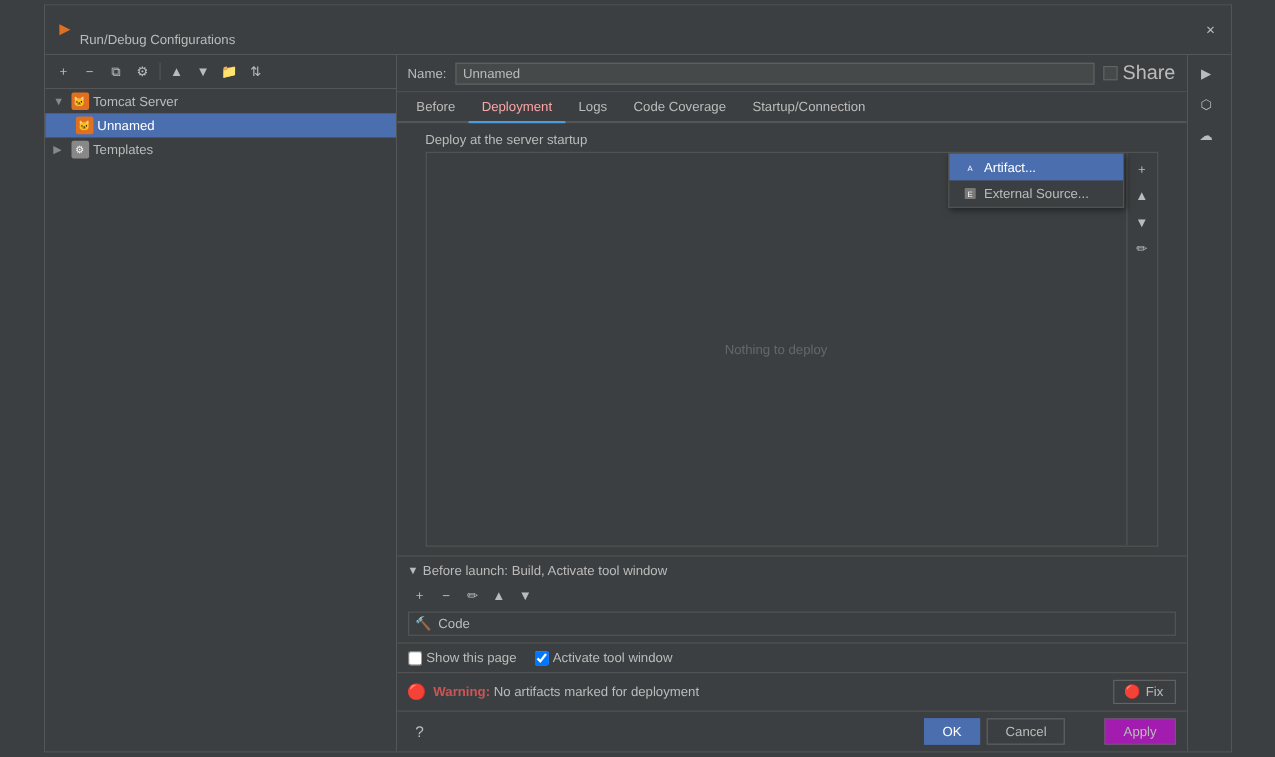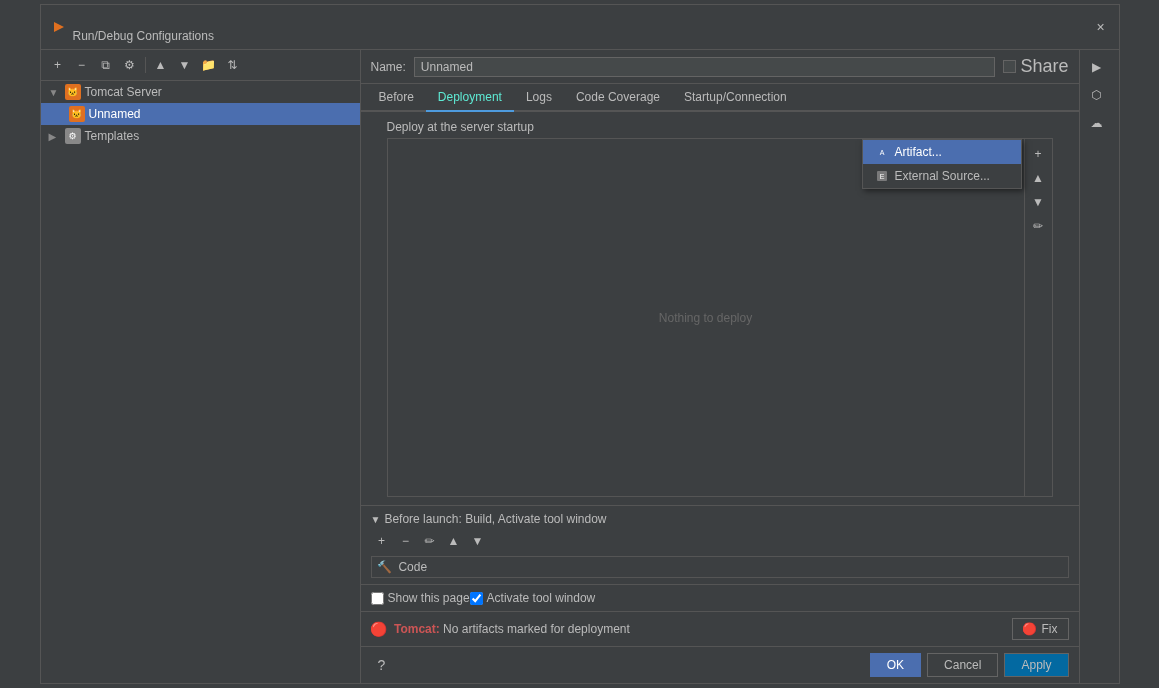--- a/index.html
+++ b/index.html
@@ -218,21 +218,21 @@
     .tab {
       padding: 6px 12px;
       color: #bbb;
       cursor: pointer;
       border-bottom: 2px solid transparent;
       margin-bottom: -2px;
       font-size: 12px;
     }
 
     .tab.active {
-      color: #5eead4;
+      color: #fca5a5;
       border-bottom: 2px solid #4e9bde;
     }
 
     
     .tab-content {
       flex: 1;
       display: flex;
       flex-direction: column;
       overflow: hidden;
       padding: 0;
@@ -380,20 +380,21 @@
 
     .build-label {
       color: #bbb;
       font-size: 12px;
     }
 
     
     .options-row {
       display: flex;
       align-items: center;
+      gap: 16px;
       padding: 6px 10px;
       border-top: 1px solid #555;
       flex-shrink: 0;
     }
 
     .option-item {
       display: flex;
       align-items: center;
       gap: 4px;
     }
@@ -481,22 +482,23 @@
       color: #fff;
       border-color: #4b6eaf;
     }
 
     .cancel-btn {
       background: #3c3f41;
       color: #bbb;
     }
 
     .apply-btn {
-      background: #0369a1;
-      color: #bbb;
+      background: #a21caf;
+      color: #bbb;
+      margin-left: 30px;
     }
 
     
     .side-toolbar {
       width: 40px;
       background: #3c3f41;
       border-left: 1px solid #555;
       display: flex;
       flex-direction: column;
       padding: 4px 2px;
@@ -644,21 +646,21 @@
           </div>
           <div class="option-item">
             <input type="checkbox" class="option-checkbox" checked="" style="">
             <span class="option-label">Activate tool window</span>
           </div>
         </div>
 
         <div class="warning-row">
           <span class="warning-icon">🔴</span>
           <span class="warning-text">
-            <strong>Tomcat:</strong>
+            <strong>Warning:</strong>
             <span> No artifacts marked for deployment</span>
           </span>
           <button class="fix-btn">
             <span>🔴</span>
             <span>Fix</span>
           </button>
         </div>
       </div>
 
       <div class="bottom-row">

